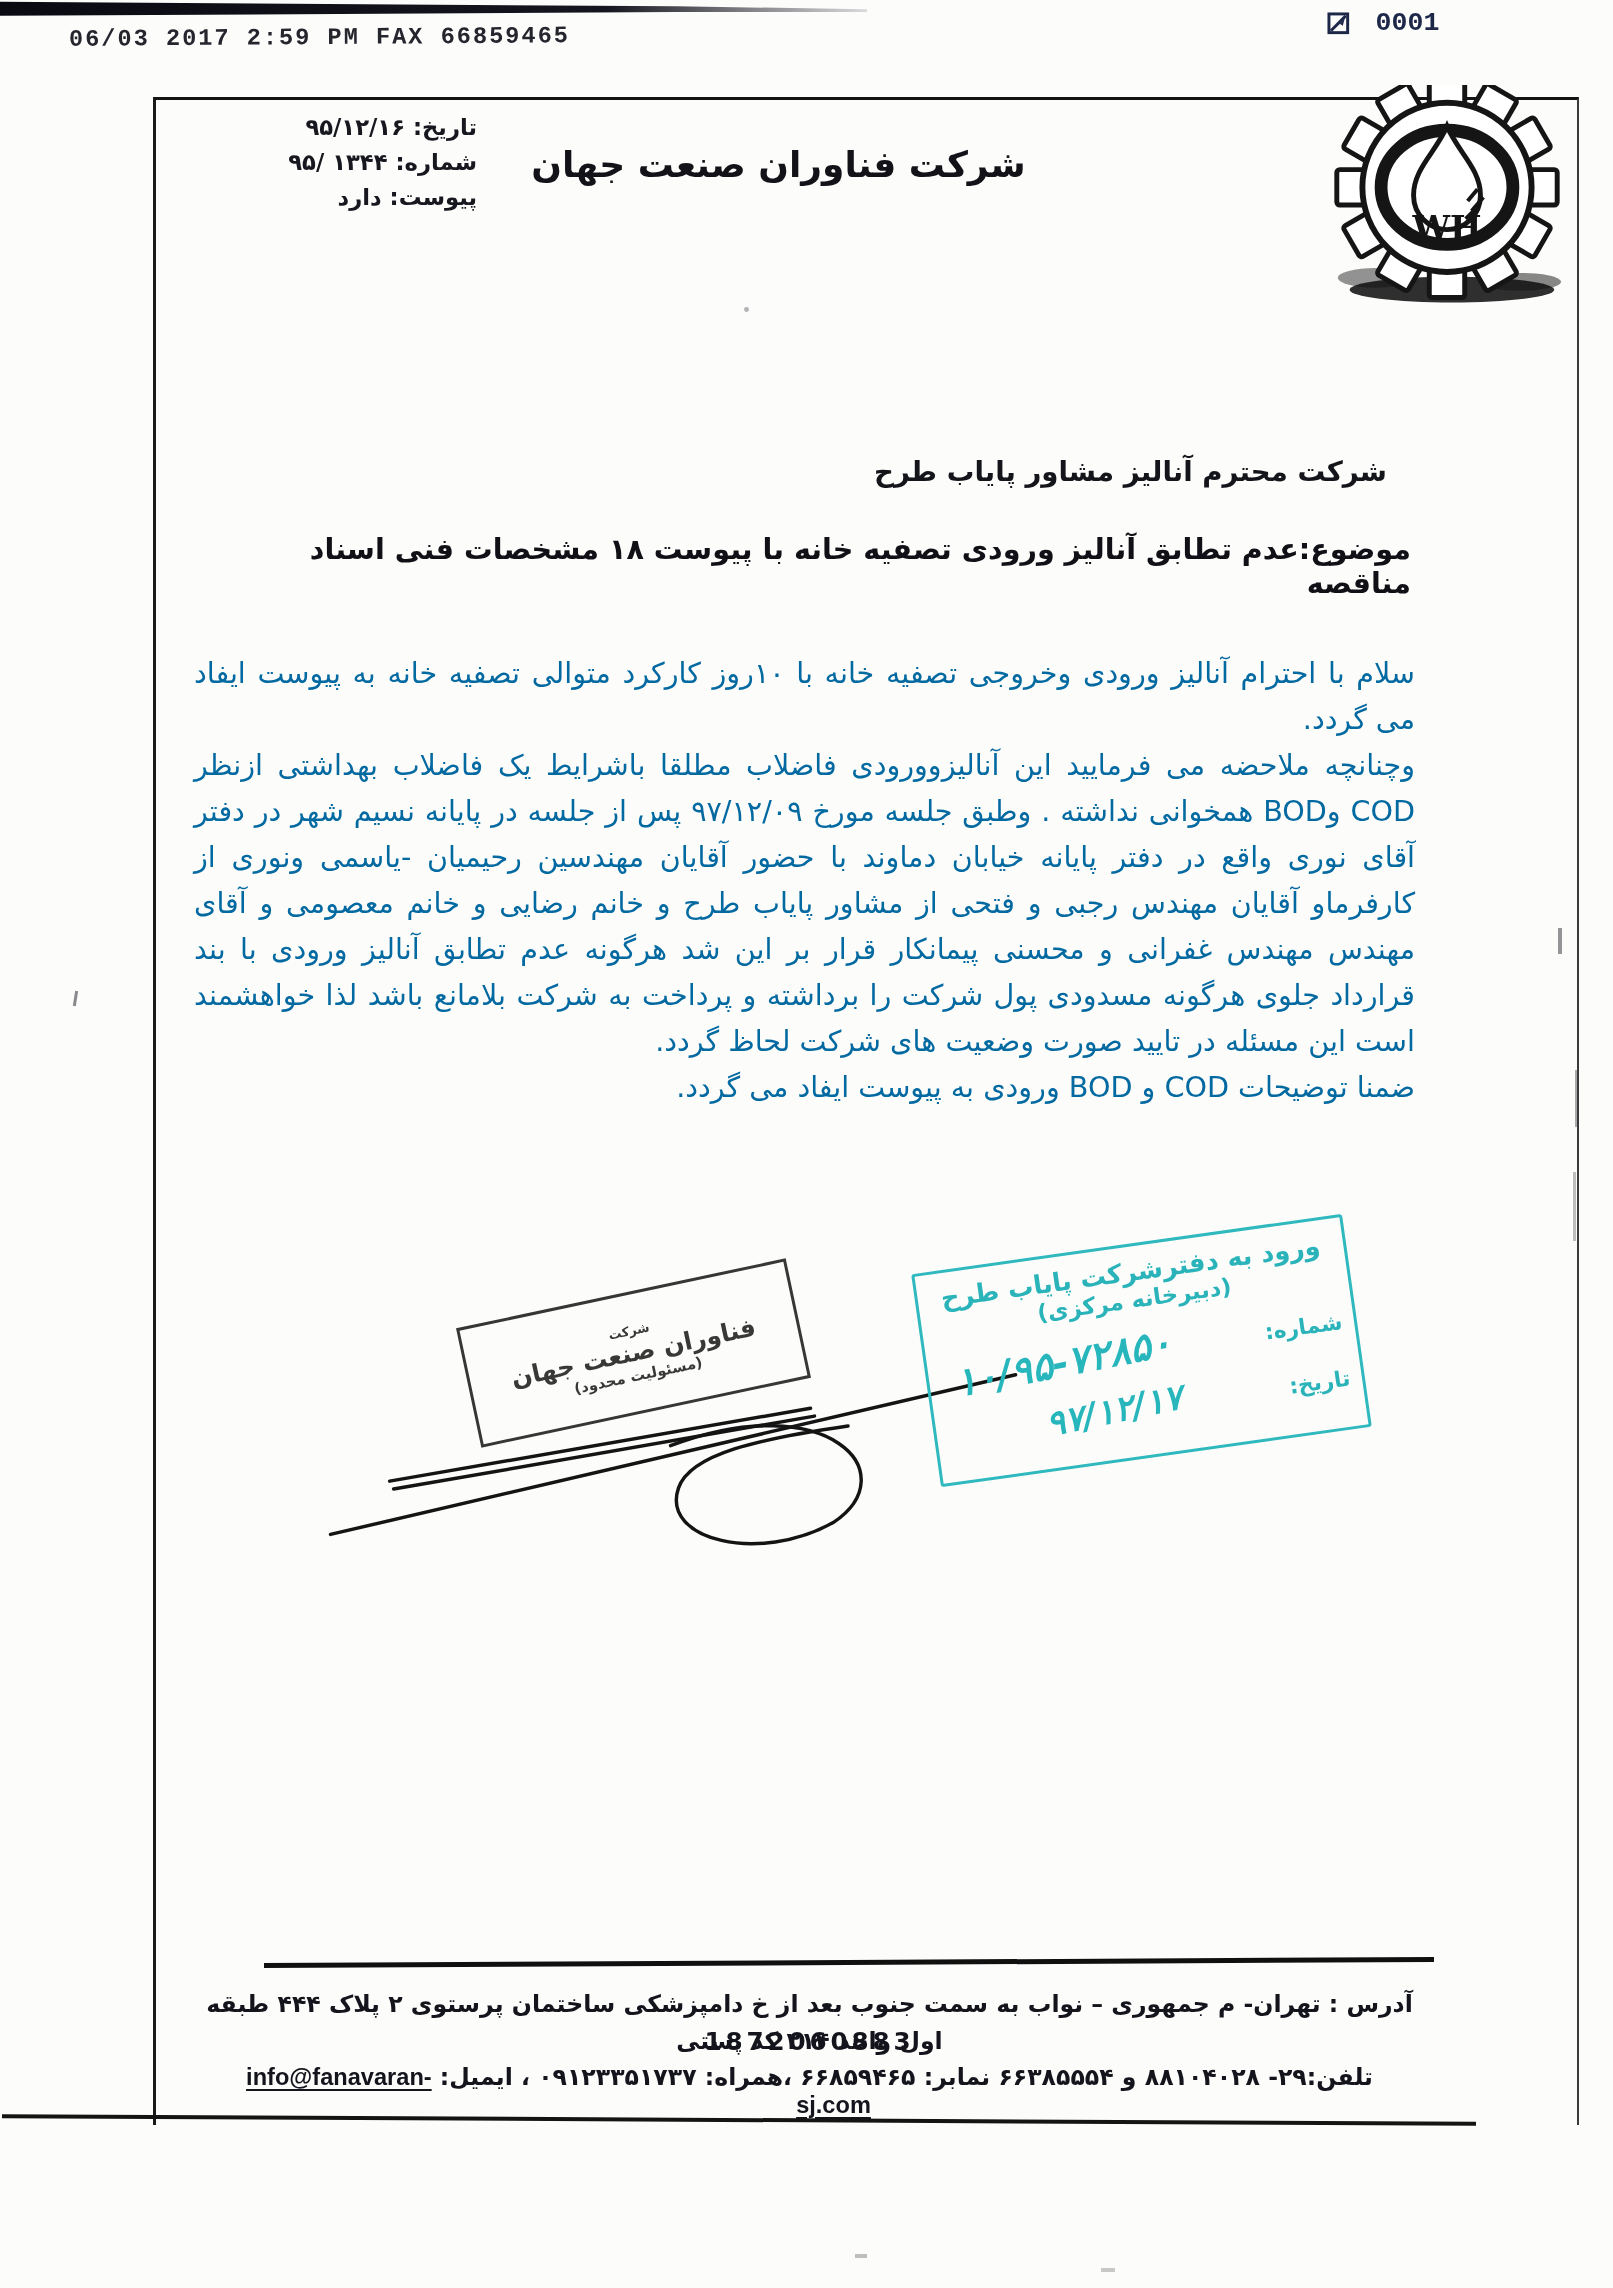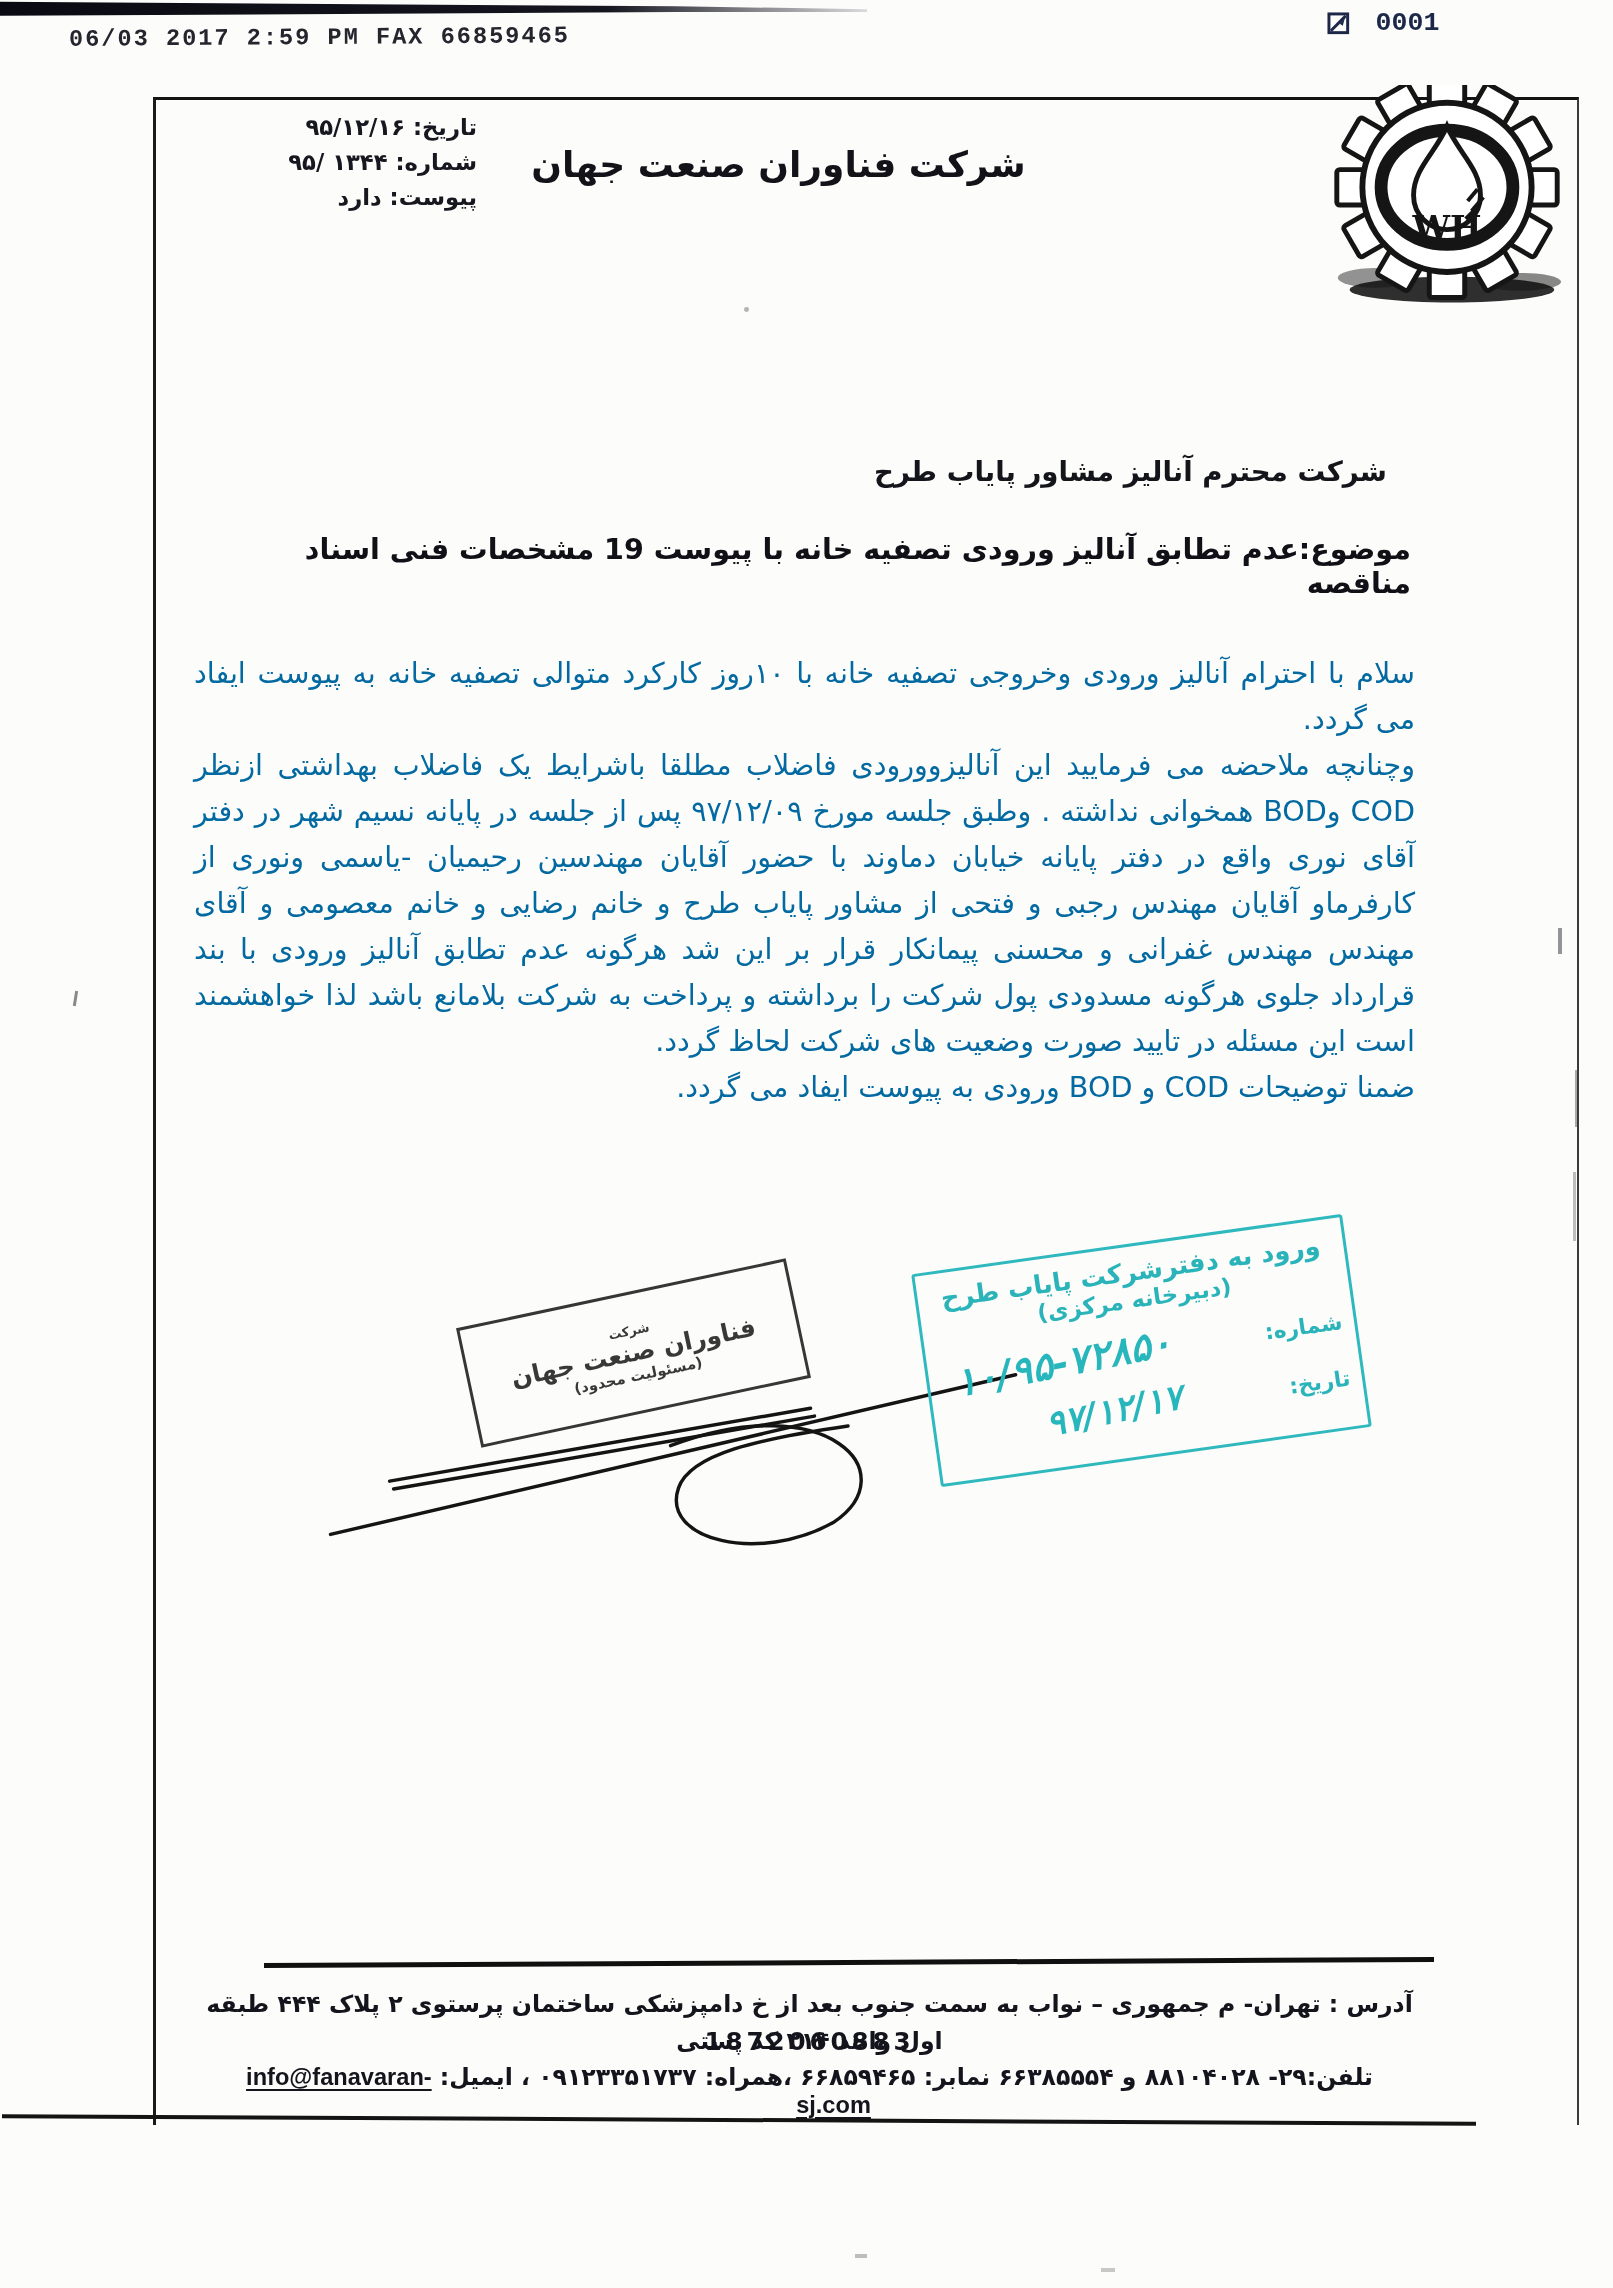--- a/index.html
+++ b/index.html
@@ -151,21 +151,21 @@
       <g stroke="#151515" stroke-width="4">
         <line x1="152" y1="118" x2="162" y2="106"></line>
         <line x1="156" y1="128" x2="168" y2="114"></line>
         <line x1="150" y1="136" x2="164" y2="122"></line>
       </g>
       <text x="131" y="158" text-anchor="middle" font-family="DejaVu Serif, serif" font-size="34" font-weight="bold" fill="#151515">WH</text>
     </svg>
   </div>
 
   <div class="abs addressee">شرکت محترم  آنالیز مشاور پایاب طرح</div>
-  <div class="abs subject">موضوع:عدم تطابق آنالیز ورودی تصفیه خانه با پیوست 19 مشخصات فنی اسناد مناقصه</div>
+  <div class="abs subject">موضوع:عدم تطابق آنالیز ورودی تصفیه خانه با پیوست ۱۸ مشخصات فنی اسناد مناقصه</div>
 
   <div class="abs body-text">
     <p>سلام با احترام آنالیز ورودی وخروجی تصفیه خانه با ۱۰روز کارکرد متوالی تصفیه خانه به پیوست ایفاد می گردد.</p>
     <p>وچنانچه ملاحضه می فرمایید این آنالیزوورودی فاضلاب مطلقا باشرایط یک فاضلاب بهداشتی ازنظر COD وBOD همخوانی نداشته . وطبق جلسه مورخ ۹۷/۱۲/۰۹ پس از جلسه در پایانه نسیم شهر در دفتر آقای نوری واقع در دفتر پایانه خیابان دماوند با حضور آقایان مهندسین رحیمیان -یاسمی ونوری از کارفرماو آقایان مهندس رجبی و فتحی از مشاور پایاب طرح و خانم رضایی و خانم معصومی و آقای مهندس مهندس غفرانی و محسنی پیمانکار قرار بر این شد هرگونه عدم تطابق آنالیز ورودی با بند قرارداد جلوی هرگونه مسدودی پول شرکت را برداشته و پرداخت به شرکت بلامانع باشد لذا خواهشمند است این مسئله در تایید صورت وضعیت های شرکت لحاظ گردد.</p>
     <p>ضمنا توضیحات COD و BOD ورودی به پیوست ایفاد می گردد.</p>
   </div>
 
   <div class="abs" style="left:296px;top:1276px;width:759px;height:296px;">
     <svg width="759" height="296" viewBox="0 0 770 300">
       <g fill="none" stroke="#141414" stroke-width="3.5" stroke-linecap="round">

